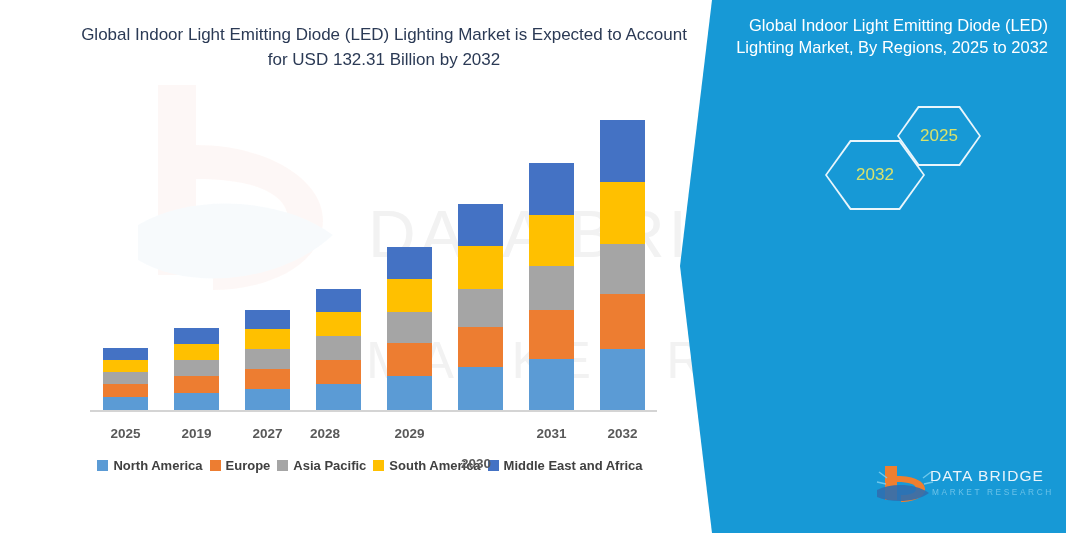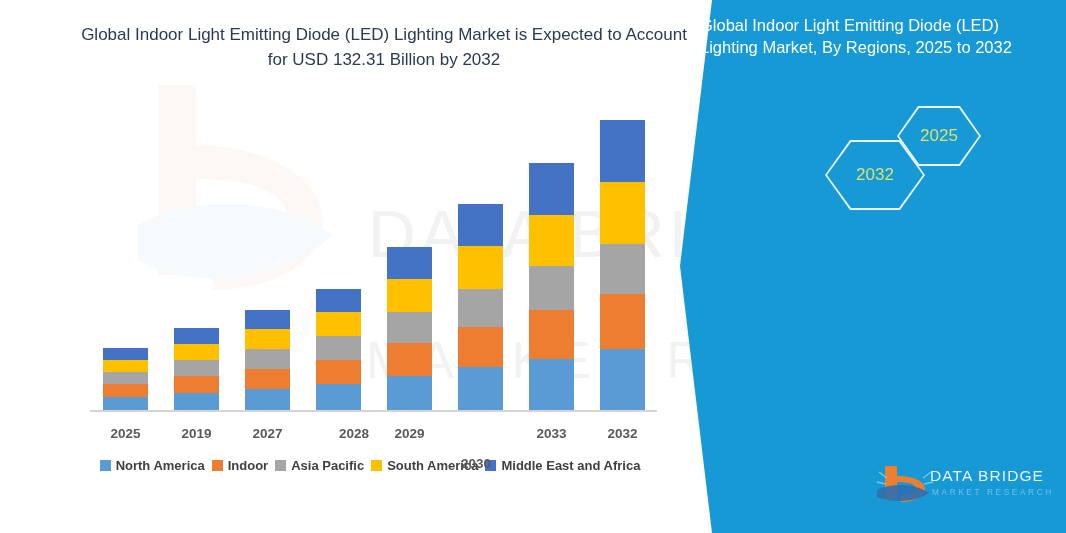--- a/index.html
+++ b/index.html
@@ -29,21 +29,21 @@
   }
 
   
   #blue-panel{
     position:absolute;left:660px;top:0;width:406px;height:533px;
     background:#1799d6;
     clip-path: polygon(52px 0, 406px 0, 406px 533px, 52px 533px, 20px 266px);
   }
   #panel-title{
     position:absolute;left:700px;top:14px;width:348px;
-    text-align:left;
+    text-align:right;
     color:#ffffff;
     font-size:16.5px;
     line-height:22px;
     font-weight:400;
   }
   
   .hexring{ position:absolute; }
   .hexring .outer{
     position:absolute;inset:0;background:#eaf6fc;
     clip-path: polygon(25% 0%, 75% 0%, 100% 50%, 75% 100%, 25% 100%, 0% 50%);
@@ -192,21 +192,21 @@
     </div>
   <div id="axis-line"></div>
 
   <div id="legend">
       <div class="lg-item">
         <span class="lg-swatch" style="background: rgb(91, 155, 213);"></span>
         <span class="lg-label">North America</span>
       </div>
       <div class="lg-item">
         <span class="lg-swatch" style="background: rgb(237, 125, 49);"></span>
-        <span class="lg-label">Indoor</span>
+        <span class="lg-label">Europe</span>
       </div>
       <div class="lg-item">
         <span class="lg-swatch" style="background: rgb(165, 165, 165);"></span>
         <span class="lg-label">Asia Pacific</span>
       </div>
       <div class="lg-item">
         <span class="lg-swatch" style="background: rgb(255, 192, 0);"></span>
         <span class="lg-label">South America</span>
       </div>
       <div class="lg-item">
@@ -241,18 +241,18 @@
       <line x1="56" y1="10" x2="48" y2="16"></line>
       <line x1="58" y1="20" x2="49" y2="22"></line>
     </g>
   </svg>
   <div id="dbmr-name">DATA BRIDGE</div>
   <div id="dbmr-sub">MARKET RESEARCH</div>
 
 <div class="tick" style="left: 90.5px;">2025</div>
     <div class="tick" style="left: 161.5px;">2019</div>
     <div class="tick" style="left: 232.5px;">2027</div>
-    <div class="tick" style="left: 299px; text-align: right;">2028</div>
+    <div class="tick" style="left: 290px;">2028</div>
     <div class="tick" style="left: 374.5px;">2029</div>
     <div class="tick" style="left: 441px; margin-top: 30px;">2030</div>
-    <div class="tick" style="left: 516.5px;">2033</div>
+    <div class="tick" style="left: 516.5px;">2031</div>
     <div class="tick" style="left: 587.5px;">2032</div>
   </div>
 
 </body></html>

